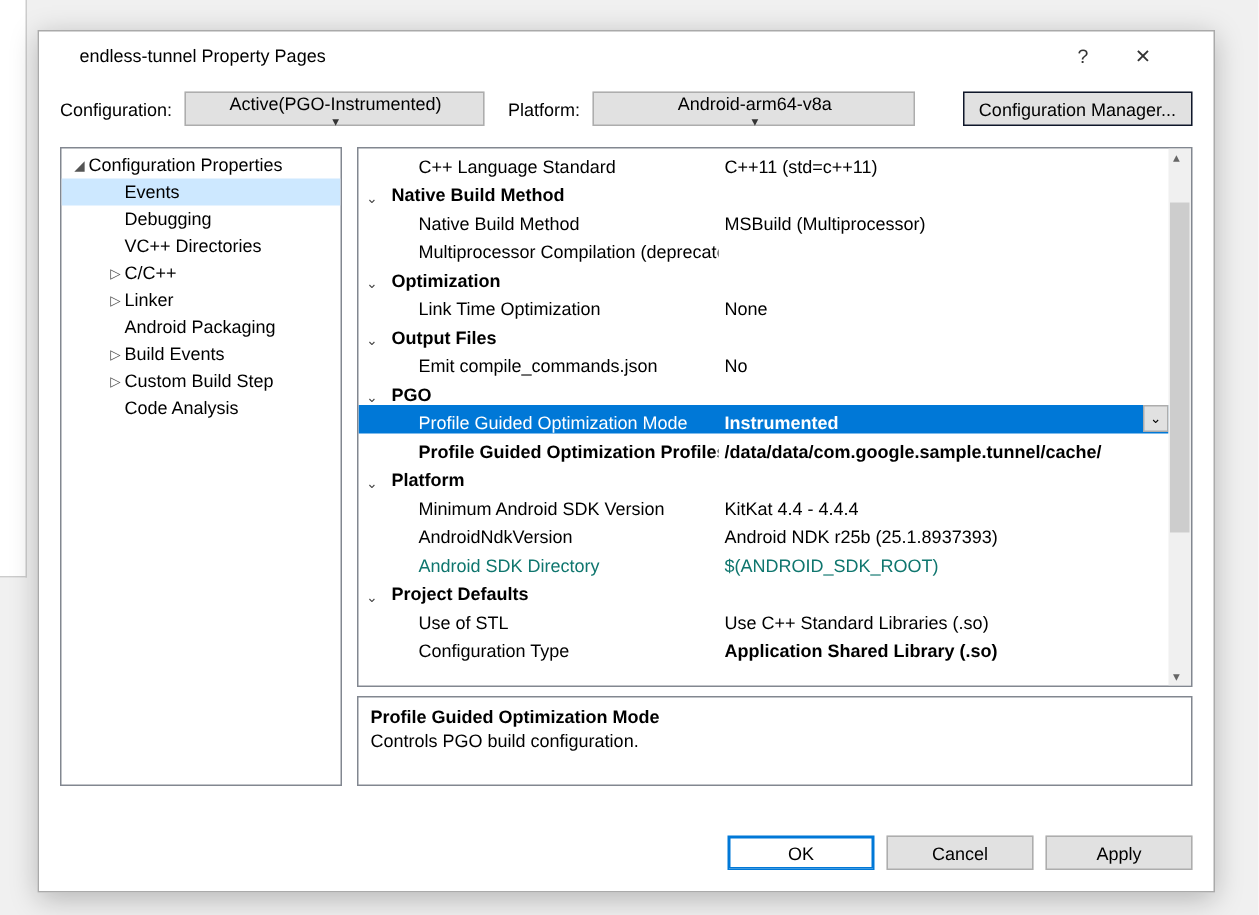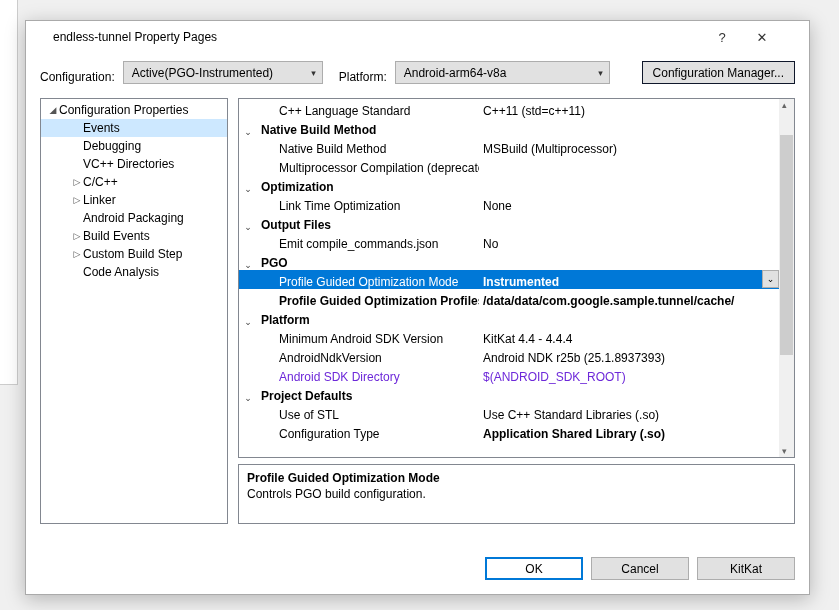--- a/index.html
+++ b/index.html
@@ -24,32 +24,33 @@
 .titlebar {
   height: 32px;
   display: flex;
   align-items: center;
   padding: 0 27px;
 }
 .titlebar .title { flex: 1; font-size: 12px; }
 .titlebar .btn { width: 40px; text-align: center; font-size: 13px; color: #333; cursor: default; }
 .toolbar {
   display: flex;
-  align-items: flex-end;
+  align-items: center;
   padding: 8px 14px 14px 14px;
   gap: 8px;
 }
 .lbl { font-size: 12px; }
 .combo {
   display: flex; align-items: center; justify-content: space-between;
   border: 1px solid #adadad;
   background: #e1e1e1;
   height: 23px;
   padding: 0 6px 0 8px;
   font-size: 12px;
+  flex-direction: column;
 }
 .combo .chev { font-size: 9px; color: #333; }
 .cfg-combo { width: 200px; }
 .plat-combo { width: 215px; }
 .cfg-mgr {
   border: 1px solid #0f172a;
   background: #e1e1e1;
   height: 23px;
   padding: 0 10px;
   font-size: 12px;
@@ -99,21 +100,21 @@
   font-size: 12px;
   border-bottom: 0;
 }
 .exp-cell { width: 18px; text-align:center; font-size:9px; color:#444; }
 .name-cell { width: 222px; padding-left: 4px; overflow:hidden; white-space:nowrap; }
 .name-cell.indent { padding-left: 22px; }
 .val-cell { flex:1; padding-left: 4px; overflow:hidden; white-space:nowrap;}
 .grid-row.group .name-cell { font-weight: bold; }
 .grid-row.selected { background: #0078d7; color: #fff; }
 .grid-row.selected .val-cell { font-weight: bold; }
-.grid-row.dim .name-cell, .grid-row.dim .val-cell { color: #6d28d9; }
+.grid-row.dim .name-cell, .grid-row.dim .val-cell { color: #0f766e; }
 .drop-btn {
   position:absolute; right:15px; top:171px;
   width:17px; height:18px;
   border:1px solid #adadad; background:#e1e1e1;
   font-size:9px; display:flex; align-items:center; justify-content:center;
 }
 .vscroll {
   position:absolute; right:0; top:0; bottom:0; width:15px;
   background:#f0f0f0;
 }
@@ -319,16 +320,16 @@
         <div class="t">Profile Guided Optimization Mode</div>
         <div class="d">Controls PGO build configuration.</div>
       </div>
     </div>
 
   </div>
 
   <div class="buttons">
     <div class="btn-std default">OK</div>
     <div class="btn-std">Cancel</div>
-    <div class="btn-std">KitKat</div>
+    <div class="btn-std">Apply</div>
   </div>
 
 </div>
 
 </body></html>

